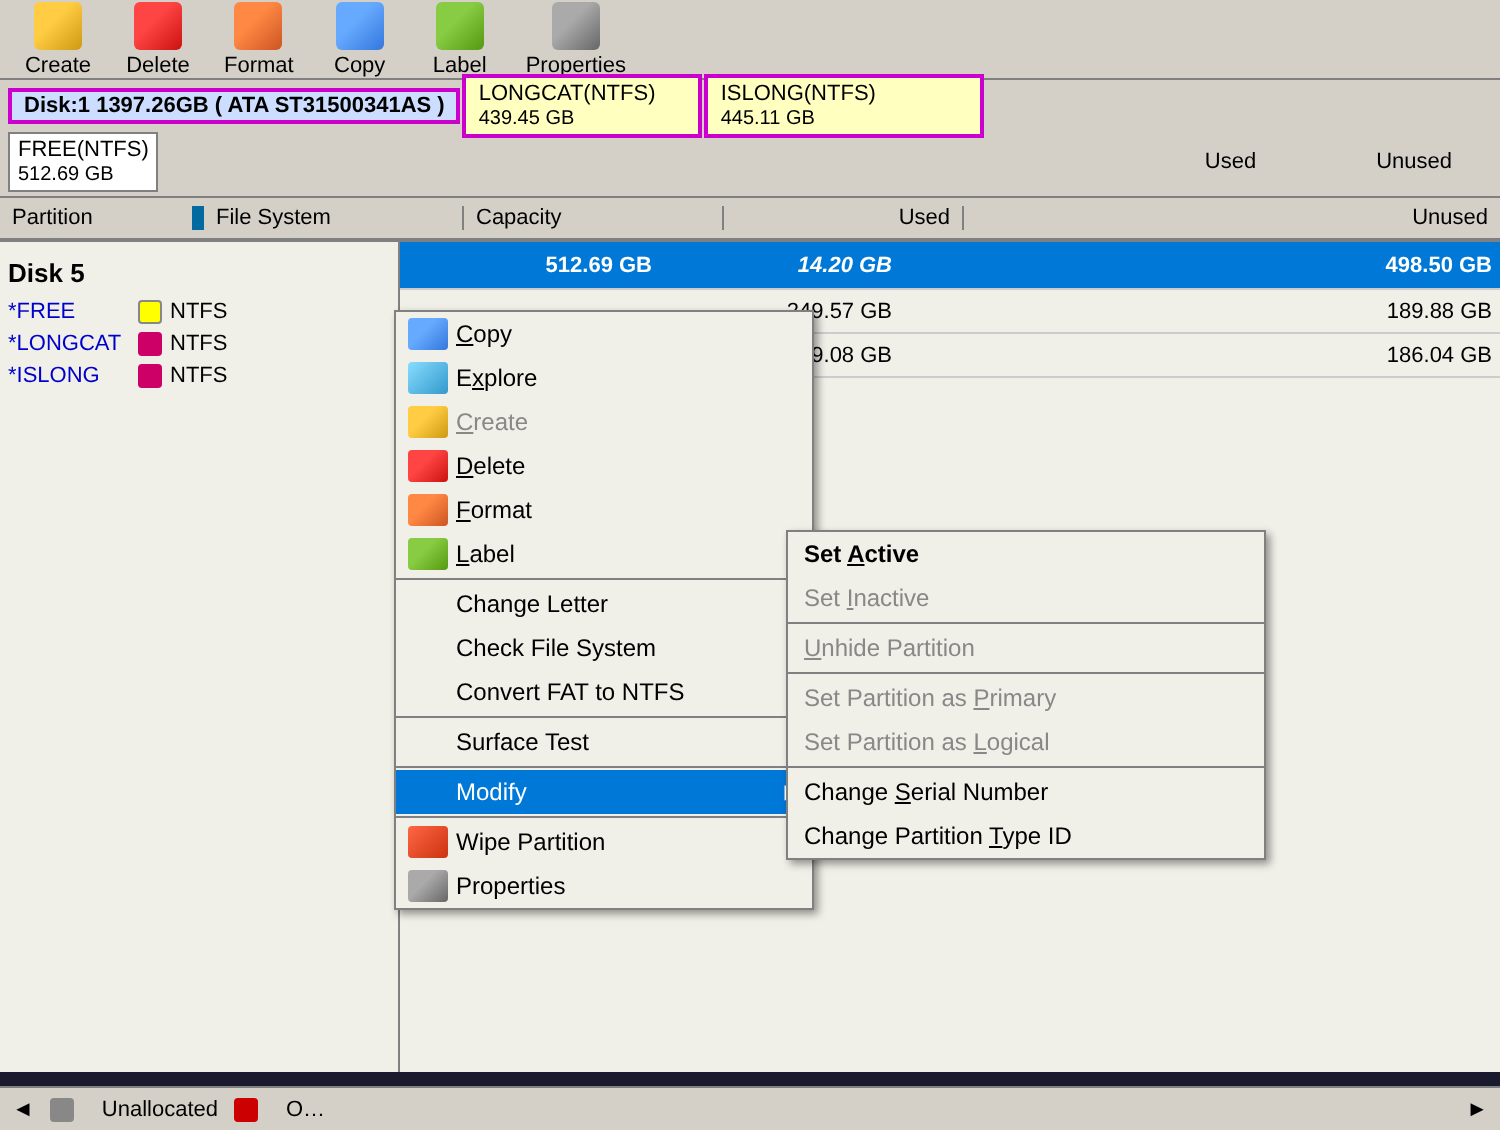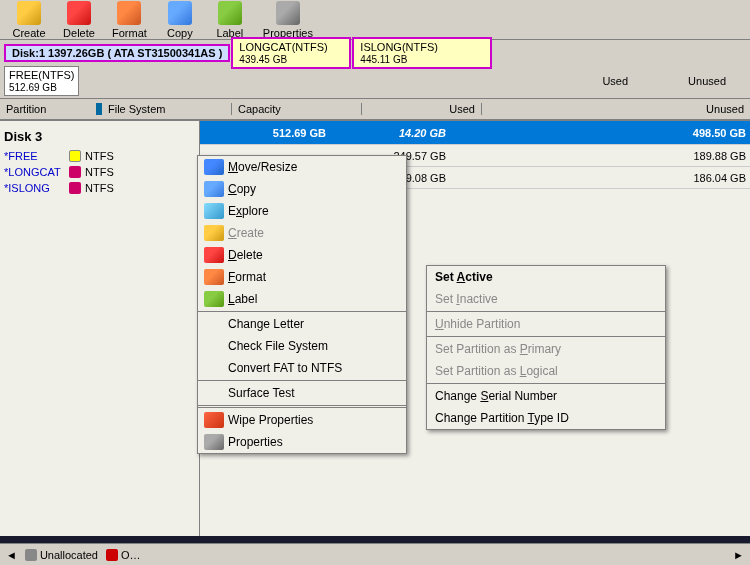--- a/index.html
+++ b/index.html
@@ -181,21 +181,21 @@
       border-top: 1px solid #808080;
       display: flex;
       align-items: center;
       padding: 0 6px;
       font-size: 11px;
       gap: 8px;
     }
     .legend-item {
       display: flex;
       align-items: center;
-      gap: 3px;
+      gap: 14px;
       font-size: 11px;
     }
     .legend-dot {
       width: 12px;
       height: 12px;
       border-radius: 2px;
     }
 
     
     .context-menu {
@@ -239,21 +239,21 @@
     }
     .menu-item.highlighted {
       background: #0078d7;
       color: #fff;
     }
 
     
     .submenu {
       position: absolute;
       top: 265px;
-      left: 426px;
+      left: 393px;
       background: #f0efe8;
       border: 1px solid #808080;
       box-shadow: 2px 2px 4px rgba(0,0,0,0.4);
       width: 240px;
       z-index: 200;
       font-size: 12px;
     }
     .submenu-item {
       display: flex;
       align-items: center;
@@ -327,21 +327,21 @@
   <div class="col-partition">Partition</div>
   <div class="col-filesystem">File System</div>
   <div class="col-capacity">Capacity</div>
   <div class="col-used">Used</div>
   <div class="col-unused">Unused</div>
 </div>
 
 <div class="main-area">
 
   <div class="left-panel">
-    <div class="disk-heading">Disk 3</div>
+    <div class="disk-heading">Disk 5</div>
     <div class="partition-row">
       <span class="pname">*FREE</span>
       <div class="partition-dot dot-free"></div>
       <span>NTFS</span>
     </div>
     <div class="partition-row">
       <span class="pname">*LONGCAT</span>
       <div class="partition-dot dot-ntfs"></div>
       <span>NTFS</span>
     </div>
@@ -379,24 +379,20 @@
   </div>
   <div class="legend-item">
     <div class="legend-dot" style="background:#cc0000;"></div>
     <span>O…</span>
   </div>
   <span style="cursor:pointer; margin-left:auto;">►</span>
 </div>
 
 <div class="context-menu">
   <div class="menu-item">
-    <div class="menu-icon icon-move"></div>
-    <span><u>M</u>ove/Resize</span>
-  </div>
-  <div class="menu-item">
     <div class="menu-icon icon-copy"></div>
     <span><u>C</u>opy</span>
   </div>
   <div class="menu-item">
     <div class="menu-icon" style="background:linear-gradient(135deg,#88ddff,#3399cc);border-radius:2px;"></div>
     <span>E<u>x</u>plore</span>
   </div>
   <div class="menu-item disabled">
     <div class="menu-icon icon-create"></div>
     <span><u>C</u>reate</span>
@@ -425,24 +421,29 @@
   <div class="menu-item">
     <div class="menu-icon"></div>
     <span>Convert FAT to NTFS</span>
   </div>
   <div class="menu-divider"></div>
   <div class="menu-item">
     <div class="menu-icon"></div>
     <span>Surface Test</span>
   </div>
   <div class="menu-divider"></div>
+  <div class="menu-item highlighted">
+    <div class="menu-icon"></div>
+    <span>Modify</span>
+    <span class="submenu-arrow">▶</span>
+  </div>
   <div class="menu-divider"></div>
   <div class="menu-item">
     <div class="menu-icon" style="background:linear-gradient(135deg,#ff6644,#cc3311);border-radius:2px;"></div>
-    <span>Wipe Properties</span>
+    <span>Wipe Partition</span>
   </div>
   <div class="menu-item">
     <div class="menu-icon icon-properties"></div>
     <span>Properties</span>
   </div>
 </div>
 
 <div class="submenu">
   <div class="submenu-item bold">
     <strong>Set <u>A</u>ctive</strong>

